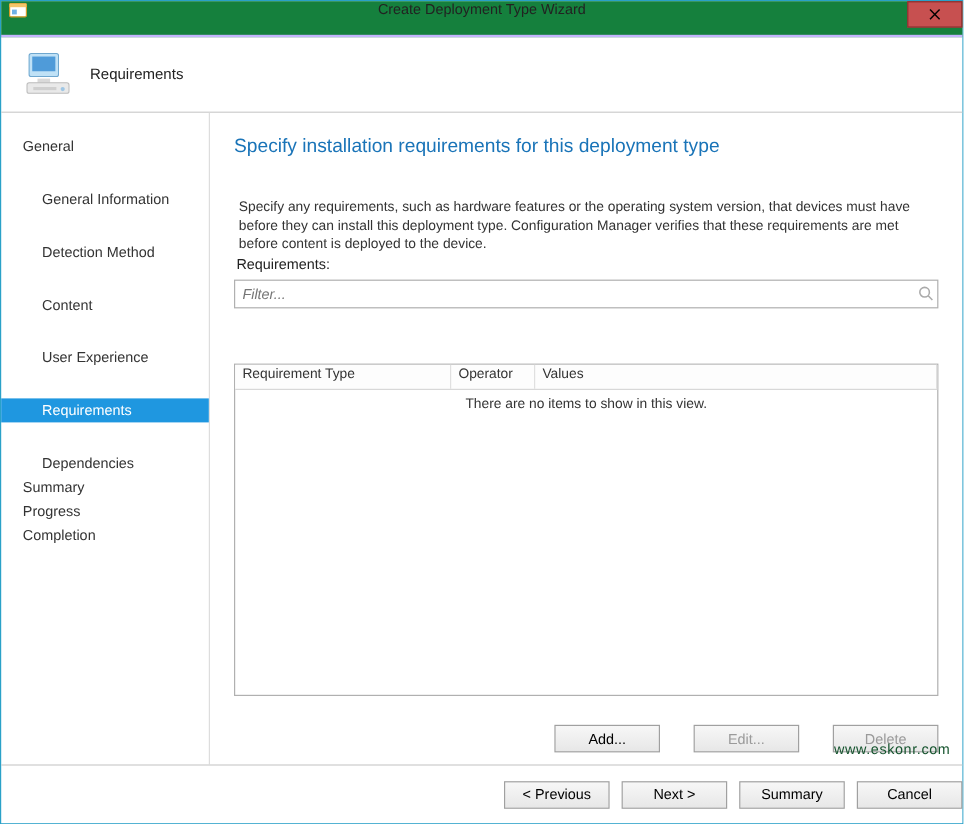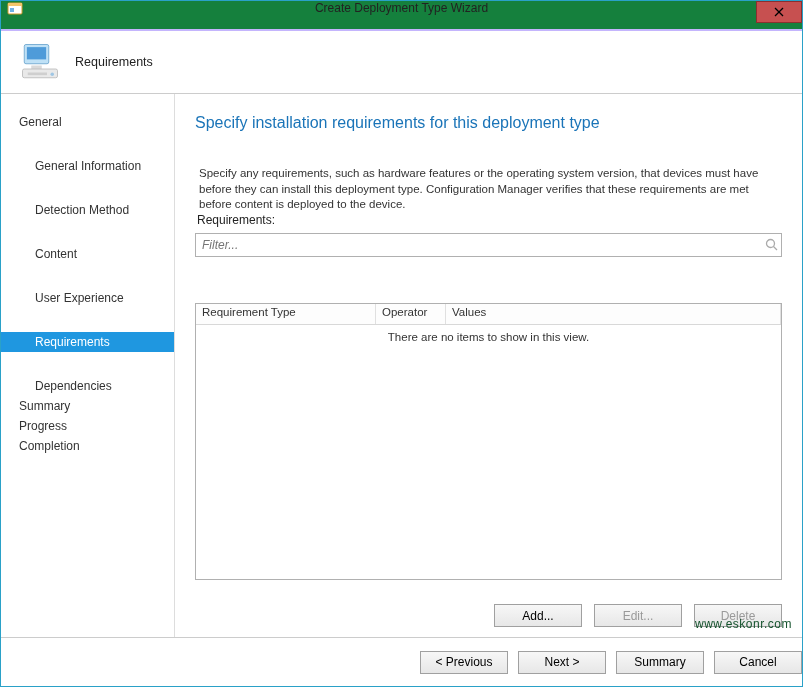--- a/index.html
+++ b/index.html
@@ -172,21 +172,21 @@
   .col-val  { flex: 1; border-right: none; }
   .grid-empty {
     text-align: center;
     font-size: 11.5px;
     color: #333;
     padding-top: 6px;
   }
   .row-buttons {
     display: flex;
     justify-content: flex-end;
-    gap: 12px;
+    gap: 28px;
     margin-top: 24px;
   }
   .row-buttons button, .footer button {
     width: 88px;
     height: 23px;
     font-size: 12px;
     font-family: inherit;
     border: 1px solid #a0a0a0;
     background: linear-gradient(#f7f7f7, #e7e7e7);
     cursor: pointer;

